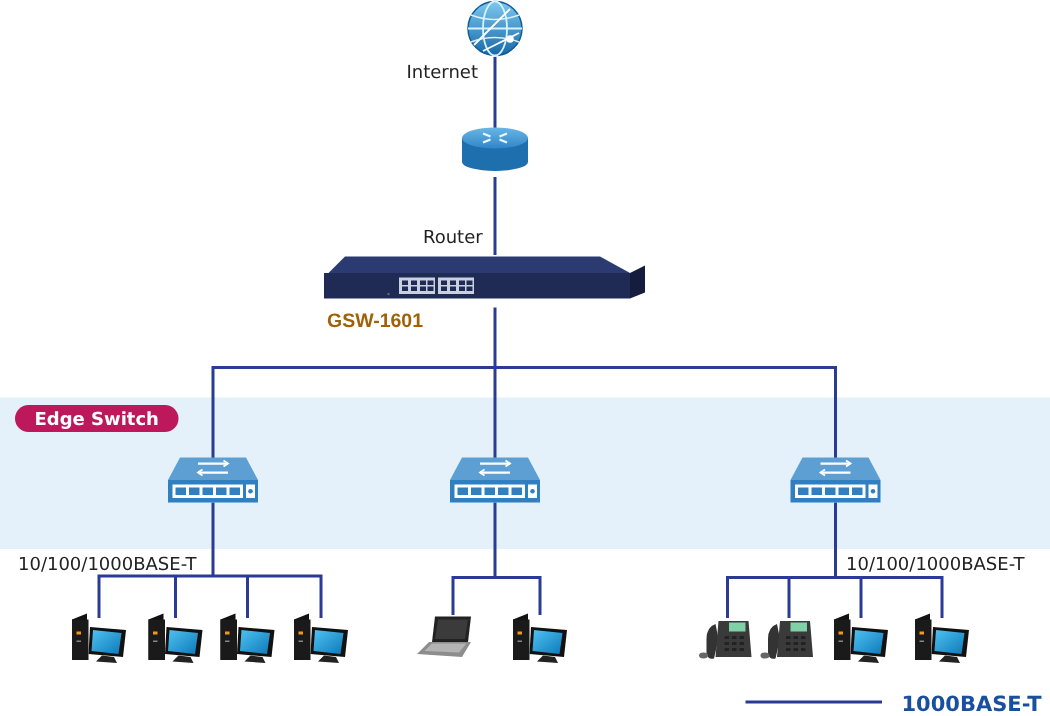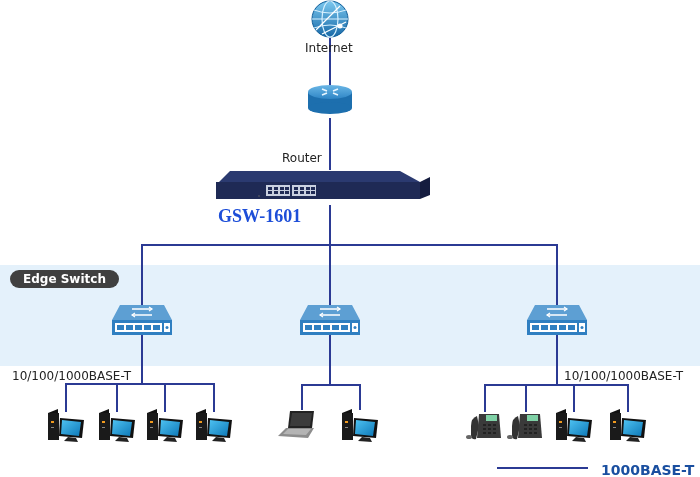--- a/index.html
+++ b/index.html
@@ -1,20 +1,20 @@
 <!DOCTYPE html>
 <html><head>
 <meta charset="utf-8">
 <style>
   html, body { margin: 0; padding: 0; background: #ffffff; }
   body { width: 700px; height: 477px; position: relative; overflow: hidden; font-family: "DejaVu Sans", sans-serif; }
   .band { position: absolute; left: 0; top: 265px; width: 700px; height: 101px; background: #e4f1fb; }
-  .pill { position: absolute; left: 10px; top: 270px; height: 18px; width: 109px; border-radius: 9px; background: #404040; color: #fff; font-size: 12px; font-weight: bold; line-height: 18px; text-align: center; }
+  .pill { position: absolute; left: 10px; top: 270px; height: 18px; width: 109px; border-radius: 9px; background: #be185d; color: #fff; font-size: 12px; font-weight: bold; line-height: 18px; text-align: center; }
   .lbl { position: absolute; font-size: 12px; color: #222; white-space: nowrap; }
-  .title { position: absolute; font-size: 18px; font-weight: bold; color: #1d4ed8; font-family: Liberation Serif, serif; }
+  .title { position: absolute; font-size: 13px; font-weight: bold; color: #a16207; font-family: Liberation Sans, sans-serif; }
   .legend-text { position: absolute; font-size: 14px; color: #1a4fa0; font-weight: bold; }
   svg.main { position: absolute; left: 0; top: 0; }
 </style>
 </head>
 <body>
 
 <div class="band"></div>
 <div class="pill">Edge Switch</div>
 
 <svg class="main" width="700" height="477" viewBox="0 0 700 477">
@@ -150,18 +150,18 @@
         <rect x="3" y="432" width="3" height="2"></rect>
         <rect x="8" y="432" width="3" height="2"></rect>
       </g>
     <ellipse cx="-16" cy="437" rx="3" ry="2" fill="#666"></ellipse>
   </g>
   <use href="#phoneTpl" transform="translate(41,0)"></use>
 
   <line x1="497" y1="468" x2="588" y2="468" stroke="#2b3a94" stroke-width="2"></line>
 </svg>
 
-<div class="lbl" style="left:271px; top:41px;margin-left:34px;">Internet</div>
+<div class="lbl" style="left:271px; top:41px;">Internet</div>
 <div class="lbl" style="left:282px; top:119px;margin-top:32px;">Router</div>
 <div class="title" style="left:218px; top:206px;">GSW-1601</div>
 <div class="lbl" style="left:12px; top:369px;">10/100/1000BASE-T</div>
 <div class="lbl" style="left:564px; top:369px;">10/100/1000BASE-T</div>
 <div class="legend-text" style="left:601px; top:462px;">1000BASE-T UTP</div>
 
 </body></html>

